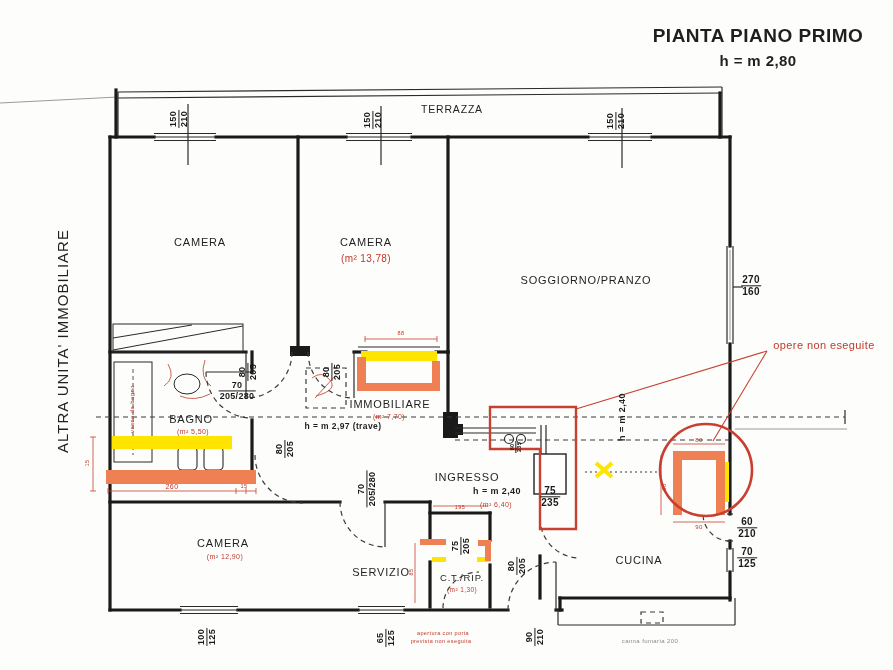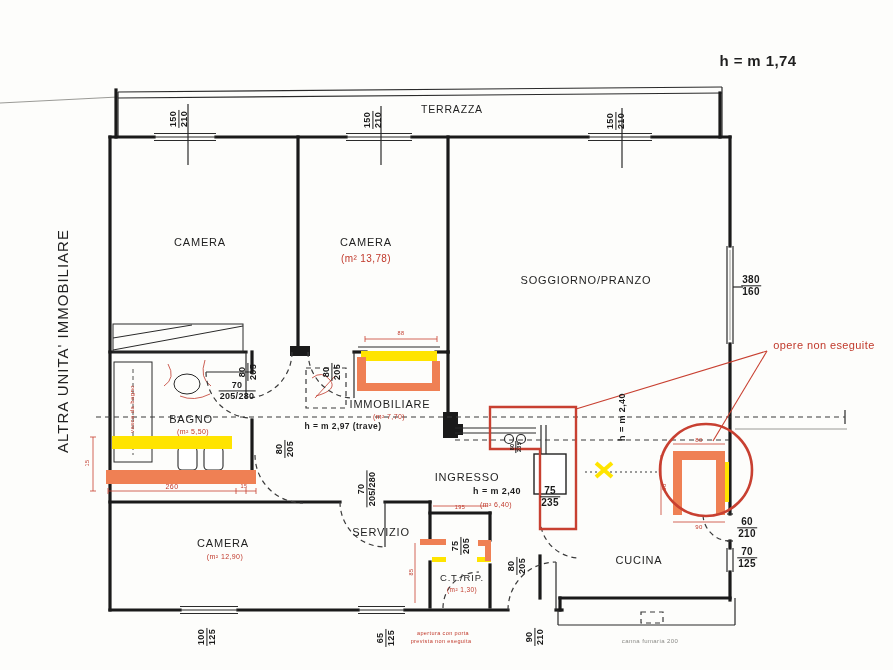--- a/index.html
+++ b/index.html
@@ -209,21 +209,22 @@
           <path d="M90,491 H96"></path>
       <path d="M365,339 H437"></path>
           <path d="M365,336 V342"></path>
           <path d="M437,336 V342"></path>
       <path d="M415,543 V603"></path>
           <path d="M433,506 H488"></path>
     </g>
   </g>
 </svg>
 
-<div class="lbl subtitle" style="left:758px;top:60px">h = m 1,74</div>
+<div class="lbl title" style="left:758px;top:36px">PIANTA PIANO PRIMO</div>
+<div class="lbl subtitle" style="left:758px;top:60px">h = m 2,80</div>
 
 <div class="lbl room" style="left:452px;top:109px;font-size:10.5px">TERRAZZA</div>
 <div class="lbl rot" style="left:62px;top:341px;font-size:15px;letter-spacing:1px">ALTRA UNITA' IMMOBILIARE</div>
 
 <div class="lbl room" style="left:200px;top:242px">CAMERA</div>
 <div class="lbl room" style="left:366px;top:242px">CAMERA</div>
 <div class="lbl red" style="left:366px;top:258px;font-size:10px">(m² 13,78)</div>
 <div class="lbl room" style="left:586px;top:280px">SOGGIORNO/PRANZO</div>
 
 <div class="lbl room" style="left:191px;top:419px">BAGNO</div>
@@ -232,21 +233,21 @@
 <div class="lbl room" style="left:390px;top:404px">IMMOBILIARE</div>
 <div class="lbl red" style="left:389px;top:416px;font-size:7px">(m² 7,70)</div>
 <div class="lbl" style="left:343px;top:426px;font-size:8.5px;font-weight:700">h = m 2,97  (trave)</div>
 
 <div class="lbl room" style="left:467px;top:477px">INGRESSO</div>
 <div class="lbl" style="left:497px;top:491px;font-size:9px;font-weight:700">h = m 2,40</div>
 <div class="lbl red" style="left:496px;top:504px;font-size:7px">(m² 6,40)</div>
 
 <div class="lbl room" style="left:223px;top:543px">CAMERA</div>
 <div class="lbl red" style="left:225px;top:556px;font-size:7px">(m² 12,90)</div>
-<div class="lbl room" style="left:381px;top:532px">SERVIZIO</div>
+<div class="lbl room" style="left:381px;top:572px">SERVIZIO</div>
 <div class="lbl room" style="left:462px;top:577px;font-size:9.5px">C.T./RIP.</div>
 <div class="lbl red" style="left:462px;top:589px;font-size:6.5px">(m² 1,30)</div>
 <div class="lbl room" style="left:639px;top:560px">CUCINA</div>
 
 <div class="lbl red" style="left:824px;top:345px;font-size:11px">opere non eseguite</div>
 <div class="lbl rot" style="left:622px;top:417px;font-size:9px;font-weight:700">h = m 2,40</div>
 <div class="lbl rot red" style="left:132px;top:409px;font-size:6px">vasca da bagno</div>
 <div class="lbl red" style="left:443px;top:633px;font-size:5.5px">apertura con porta</div>
 <div class="lbl red" style="left:441px;top:641px;font-size:5.5px">prevista non eseguita</div>
 <div class="lbl gray" style="left:650px;top:641px;font-size:6px">canna fumaria 200</div>
@@ -267,21 +268,21 @@
 </div>
 <div class="fr rot" style="left:373px;top:120px">
   <span>150</span>
   <span class="den">210</span>
 </div>
 <div class="fr rot" style="left:616px;top:121px">
   <span>150</span>
   <span class="den">210</span>
 </div>
 <div class="fr" style="left:751px;top:286px;font-size:10px">
-  <span>380</span>
+  <span>270</span>
   <span class="den">160</span>
 </div>
 <div class="fr rot" style="left:248px;top:372px">
   <span>80</span>
   <span class="den">205</span>
 </div>
 <div class="fr rot" style="left:332px;top:372px">
   <span>80</span>
   <span class="den">205</span>
 </div>

